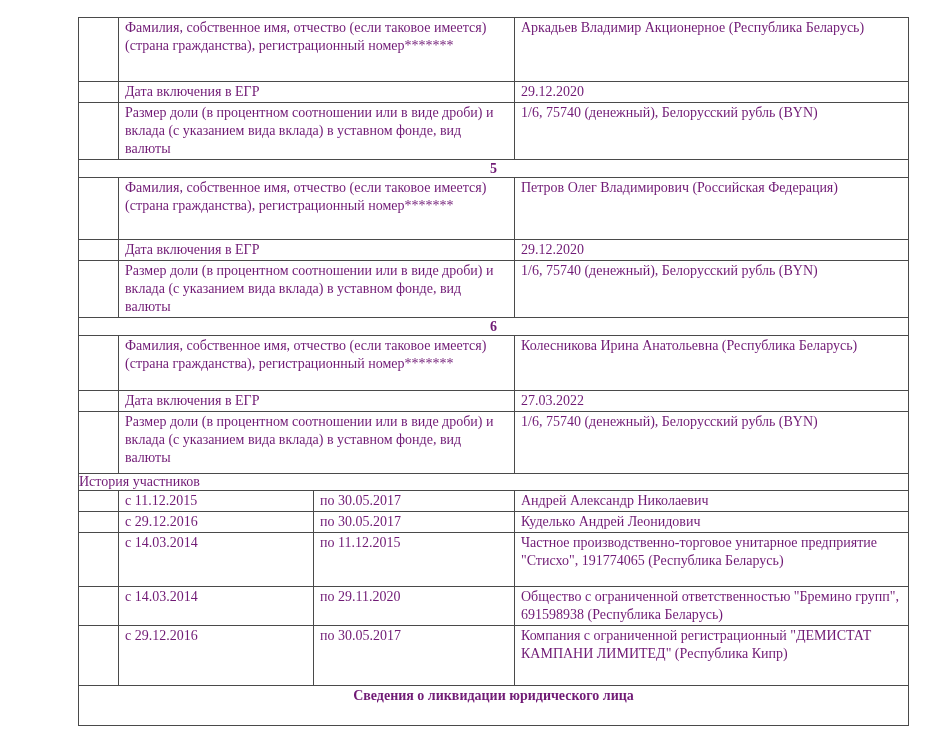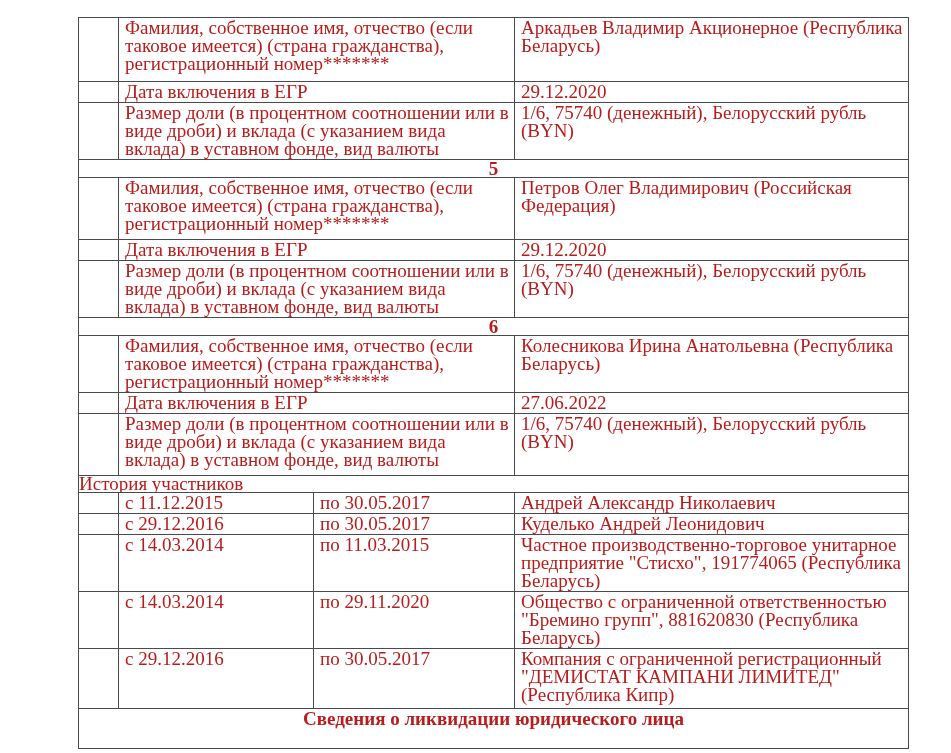--- a/index.html
+++ b/index.html
@@ -10,23 +10,23 @@
     overflow: hidden;
     background: #ffffff;
   }
   .page {
     position: relative;
     width: 951px;
     height: 753px;
     box-sizing: border-box;
     padding: 17px 0 0 78px;
     font-family: "Liberation Serif", "DejaVu Serif", serif;
-    font-size: 19px;
+    font-size: 14px;
     line-height: 18px;
-    color: #b91c1c;
+    color: #701a75;
   }
   table.doc-table {
     border-collapse: collapse;
     table-layout: fixed;
     width: 830px;
   }
   table.doc-table td {
     border: 1px solid #4a4a4a;
     vertical-align: top;
     padding: 1px 5px 1px 6px;
@@ -111,21 +111,21 @@
         <td colspan="4">6</td>
       </tr>
       <tr class="h55">
         <td class="c0"></td>
         <td colspan="2">Фамилия, собственное имя, отчество (если таковое имеется) (страна гражданства), регистрационный номер*******</td>
         <td>Колесникова Ирина Анатольевна (Республика Беларусь)</td>
       </tr>
       <tr class="h20">
         <td class="c0"></td>
         <td colspan="2">Дата включения в ЕГР</td>
-        <td>27.06.2022</td>
+        <td>27.03.2022</td>
       </tr>
       <tr class="h62">
         <td class="c0"></td>
         <td colspan="2">Размер доли (в процентном соотношении или в виде дроби) и вклада (с указанием вида вклада) в уставном фонде, вид валюты</td>
         <td>1/6, 75740 (денежный), Белорусский рубль (BYN)</td>
       </tr>
 
       <tr class="h17 centerrow">
         <td colspan="4">История участников</td>
       </tr>
@@ -137,28 +137,28 @@
       </tr>
       <tr class="h18">
         <td class="c0"></td>
         <td class="histdate">с 29.12.2016</td>
         <td>по 30.05.2017</td>
         <td>Куделько Андрей Леонидович</td>
       </tr>
       <tr class="h54">
         <td class="c0"></td>
         <td class="histdate">с 14.03.2014</td>
-        <td>по 11.03.2015</td>
+        <td>по 11.12.2015</td>
         <td>Частное производственно-торговое унитарное предприятие "Стисхо", 191774065 (Республика Беларусь)</td>
       </tr>
       <tr class="h38">
         <td class="c0"></td>
         <td class="histdate">с 14.03.2014</td>
         <td>по 29.11.2020</td>
-        <td>Общество с ограниченной ответственностью "Бремино групп", 881620830 (Республика Беларусь)</td>
+        <td>Общество с ограниченной ответственностью "Бремино групп", 691598938 (Республика Беларусь)</td>
       </tr>
       <tr class="h60">
         <td class="c0"></td>
         <td class="histdate">с 29.12.2016</td>
         <td>по 30.05.2017</td>
         <td>Компания с ограниченной регистрационный "ДЕМИСТАТ КАМПАНИ ЛИМИТЕД" (Республика Кипр)</td>
       </tr>
 
       <tr class="h40 liqrow">
         <td colspan="4">Сведения о ликвидации юридического лица</td>

